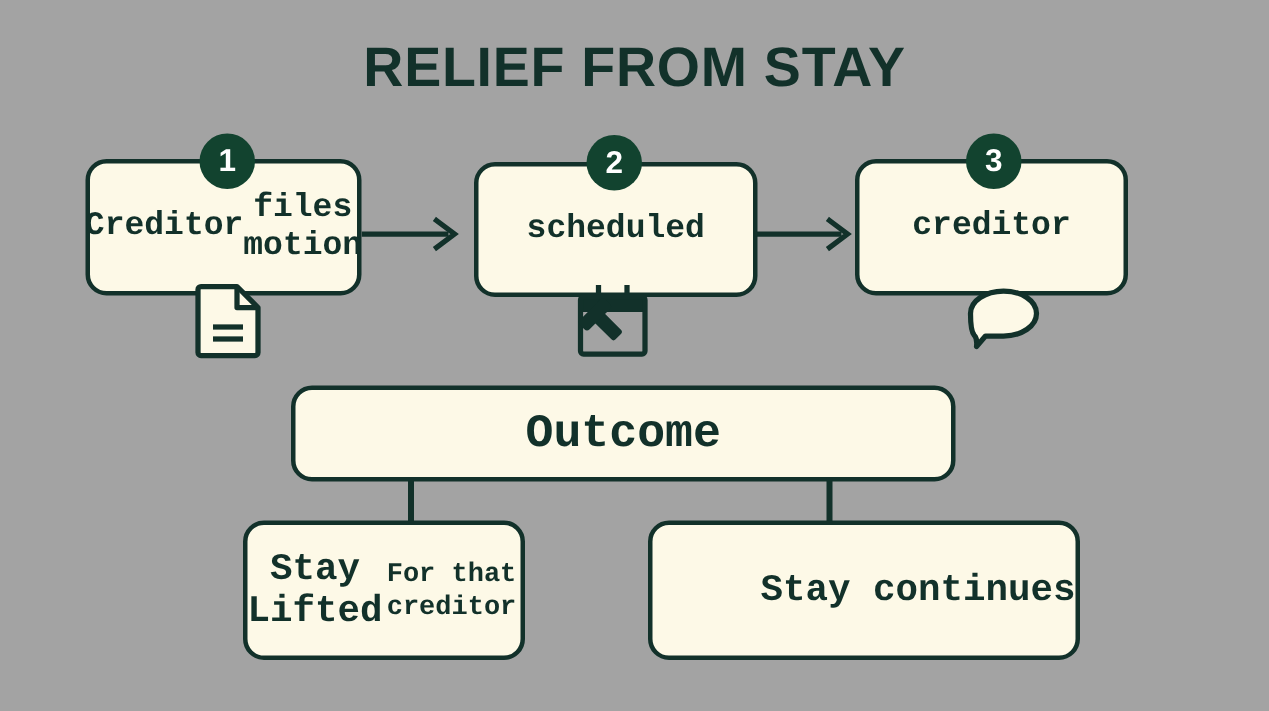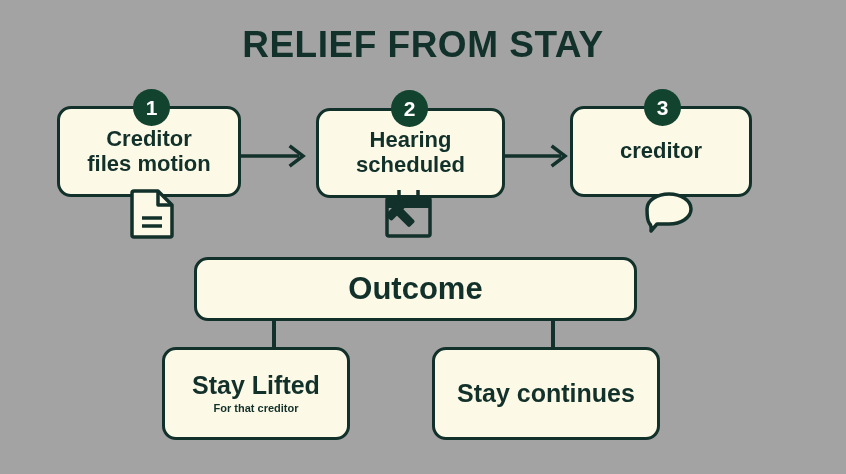--- a/index.html
+++ b/index.html
@@ -34,25 +34,26 @@
   }
 
   
   .node {
     position: absolute;
     box-sizing: border-box;
     border: 3.5px solid #12312A;
     border-radius: 14px;
     background: #FDF9E7;
     display: flex;
-    flex-direction: column;
+    flex-direction: row;
     align-items: center;
     justify-content: center;
     color: #12312A;
     text-align: center;
+    font-family: Liberation Mono, monospace;
   }
   .node .line {
     display: block;
     line-height: 1.12;
   }
   .step-label {
     font-size: 22px;
     font-weight: 700;
   }
 
@@ -103,29 +104,29 @@
     width: 443px;
     height: 64px;
   }
   .outcome-label {
     font-size: 31px;
     font-weight: 700;
   }
 
   
   #result-left  { left: 162px; top: 347px; width: 188px; height: 93px; }
-  #result-right { left: 432px; top: 347px; width: 228px; height: 93px; }
+  #result-right { left: 432px; top: 347px; width: 288px; height: 93px; justify-content: flex-end; }
 
   .result-title {
     font-size: 25px;
     font-weight: 700;
     line-height: 1.1;
   }
   .result-sub {
-    font-size: 11px;
+    font-size: 18px;
     font-weight: 700;
     line-height: 1.2;
     margin-top: 2px;
   }
 
   
   .connector {
     position: absolute;
     background: #12312A;
     z-index: 1;
@@ -156,21 +157,20 @@
   </div>
 
   <div class="arrow" style="left:241px; top:142px;">
     <svg width="72" height="28" viewBox="0 0 72 28">
       <line x1="0" y1="14" x2="58" y2="14" stroke="#12312A" stroke-width="3.5"></line>
       <polyline points="50,5 62,14 50,23" fill="none" stroke="#12312A" stroke-width="3.5" stroke-linecap="square" stroke-linejoin="miter"></polyline>
     </svg>
   </div>
 
   <div class="node" id="step2">
-    <span class="line step-label">Hearing</span>
     <span class="line step-label">scheduled</span>
   </div>
   <div class="badge" id="badge2">2</div>
 
   <div class="icon-wrap" id="cal-icon">
     <svg width="54" height="54" viewBox="0 0 54 54">
 
       <line x1="17" y1="3" x2="17" y2="13" stroke="#12312A" stroke-width="3.5"></line>
       <line x1="36" y1="3" x2="36" y2="13" stroke="#12312A" stroke-width="3.5"></line>
 

